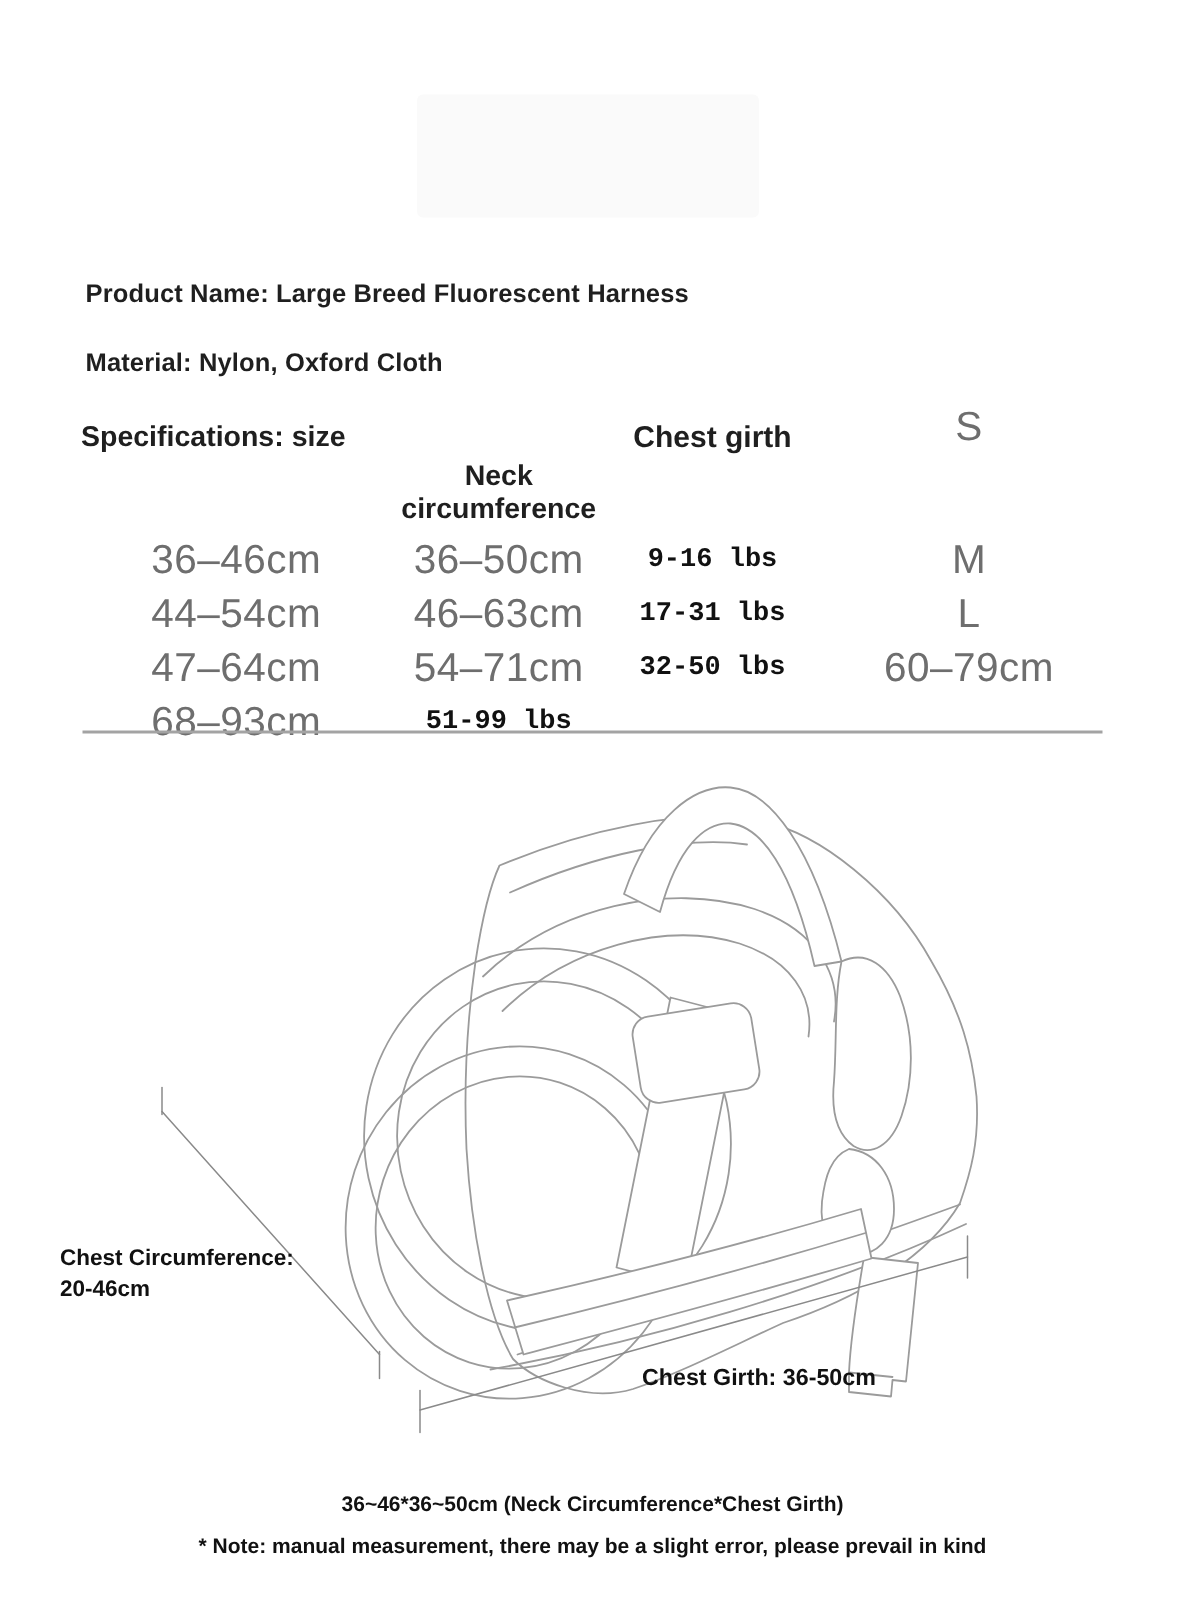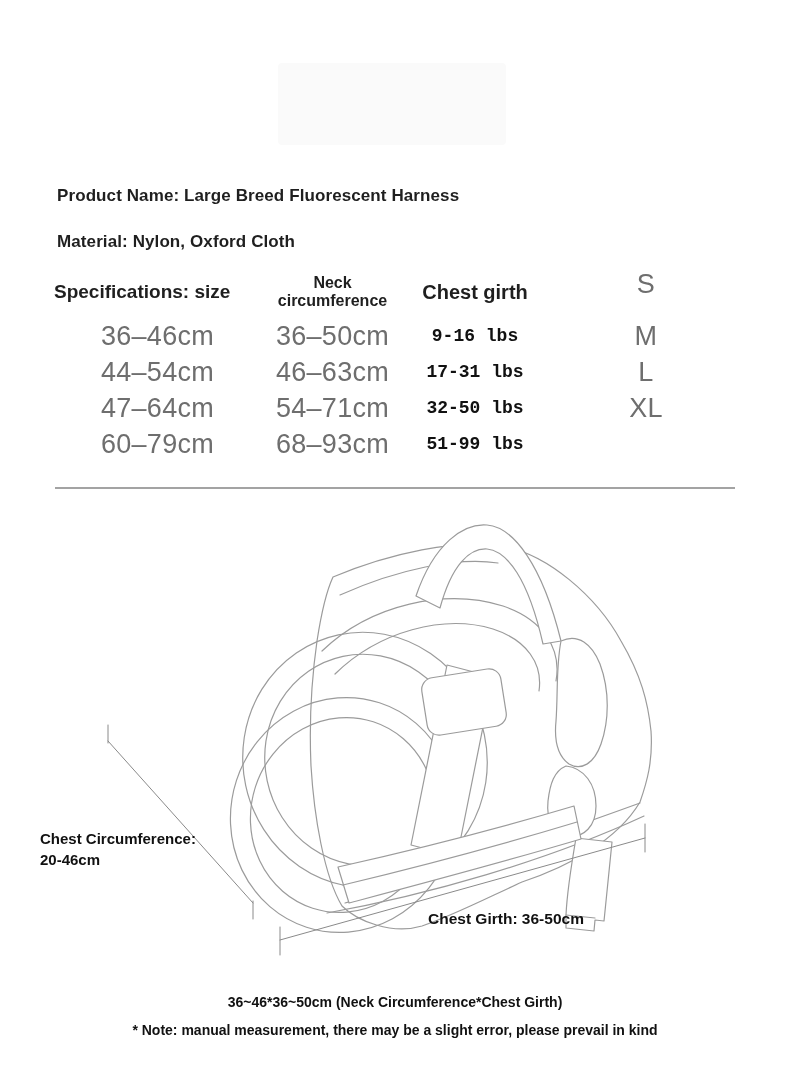--- a/index.html
+++ b/index.html
@@ -19,21 +19,21 @@
   
   .spec-table{
     left:50px;top:266px;width:692px;
     display:grid;grid-template-columns:215px 135px 150px 192px;
   }
   .spec-table .hcell{
     display:flex;align-items:center;justify-content:center;text-align:center;
     height:52px;font-weight:700;color:#1f1f1f;line-height:1.15;
   }
   .spec-table .h-size{justify-content:flex-start;text-align:right;font-size:19px;padding-left:4px;}
-  .spec-table .h-neck{font-size:16px;padding:0 6px;}
+  .spec-table .h-neck{font-size:19px;padding:0 6px;margin-top:37px;}
   .spec-table .h-chest{font-size:20px;}
   .spec-table .h-weight{font-size:16.5px;}
   .spec-table .rcell{
     display:flex;align-items:center;justify-content:center;height:36px;
   }
   .val-gray{font-size:27px;font-weight:400;color:#6e6e6e;letter-spacing:.3px;}
   .val-bold{font-size:18px;font-weight:700;color:#111;font-family:Liberation Mono, monospace;}
 
   .divider{left:55px;top:487px;width:680px;height:2px;background:#a3a3a3;}
 
@@ -72,21 +72,20 @@
   <div class="rcell val-gray">M</div>
   <div class="rcell val-gray">44–54cm</div>
   <div class="rcell val-gray">46–63cm</div>
   <div class="rcell val-bold">17-31 lbs</div>
 
   <div class="rcell val-gray">L</div>
   <div class="rcell val-gray">47–64cm</div>
   <div class="rcell val-gray">54–71cm</div>
   <div class="rcell val-bold">32-50 lbs</div>
 
-  <div class="rcell val-gray">XL</div>
   <div class="rcell val-gray">60–79cm</div>
   <div class="rcell val-gray">68–93cm</div>
   <div class="rcell val-bold">51-99 lbs</div>
 </div>
 
 <div class="abs divider"></div>
 
 <svg class="abs drawing" viewBox="0 0 570 460" fill="none" stroke="#9b9b9b" stroke-width="1.2" stroke-linecap="round" stroke-linejoin="round">
 
   <path fill="#ffffff" d="M238,62 C295,38 362,24 406,31 C452,38 502,82 526,126 C546,160 553,187 556,216

